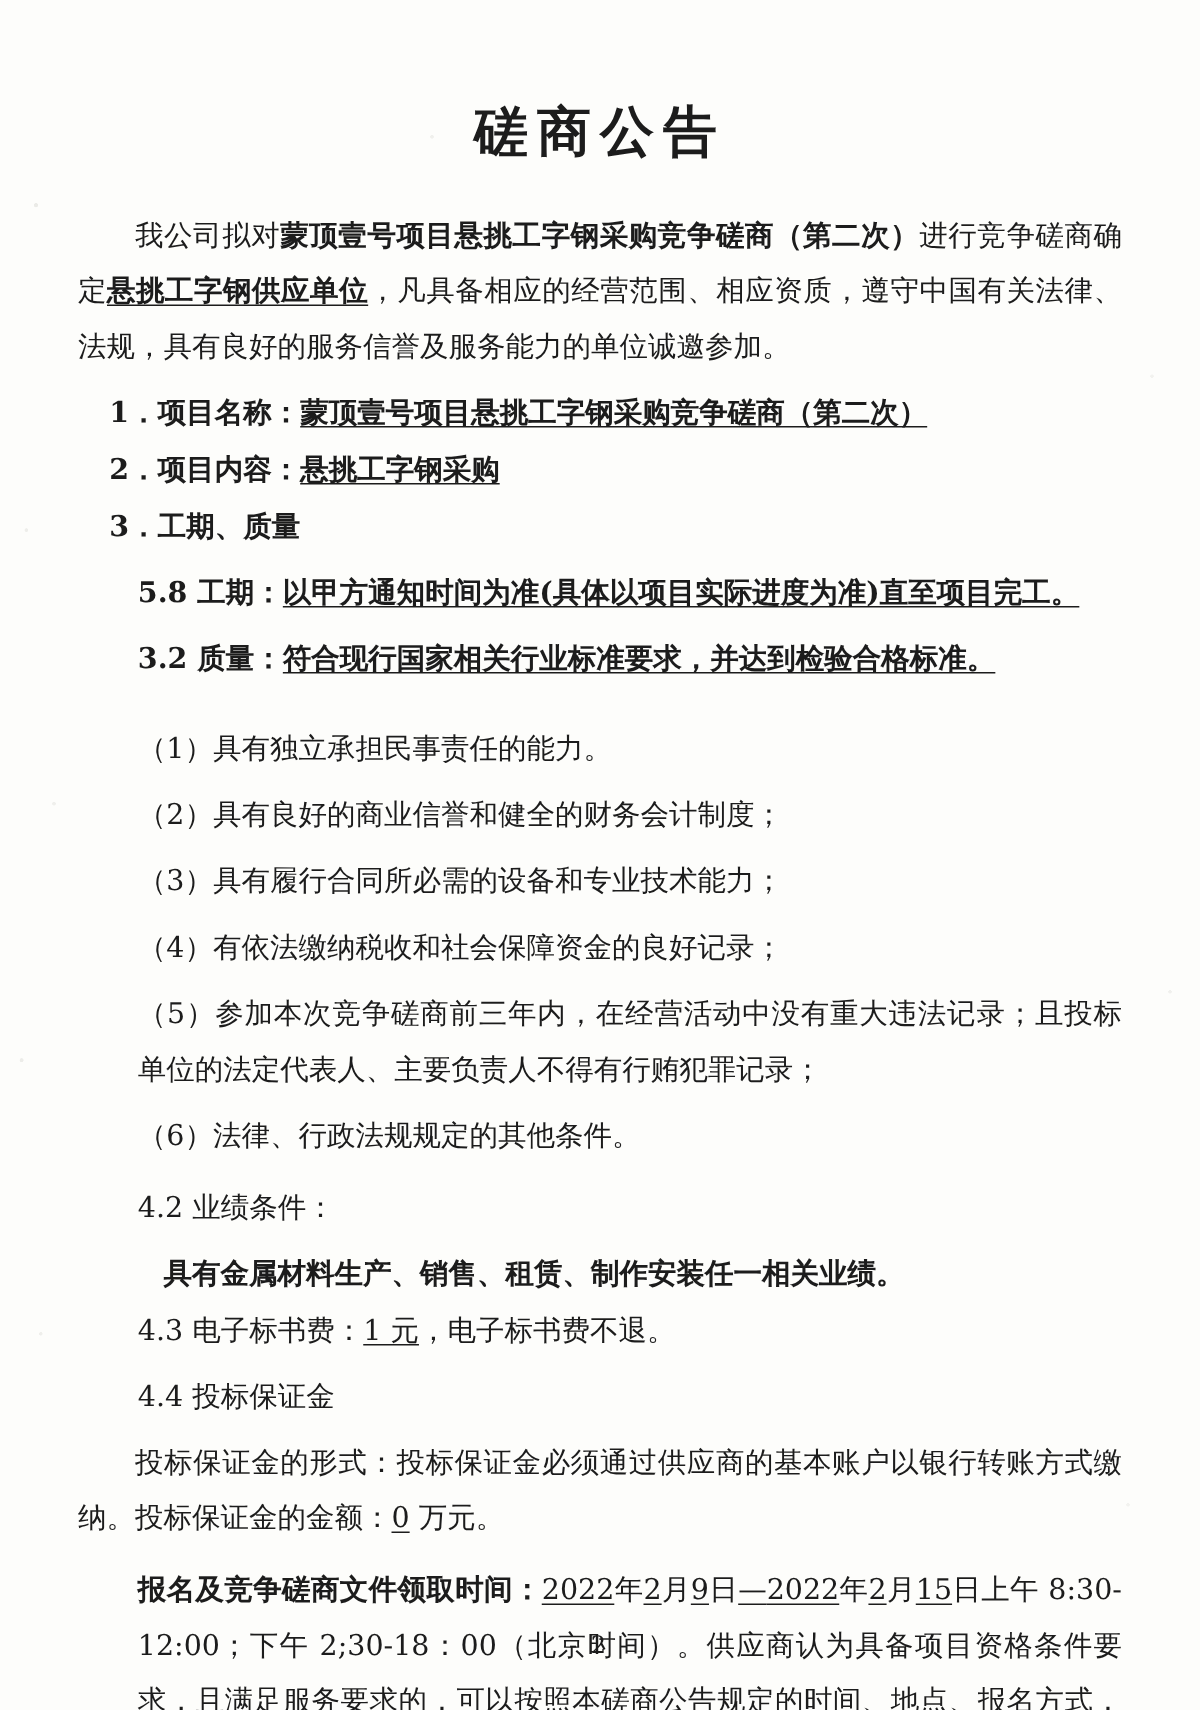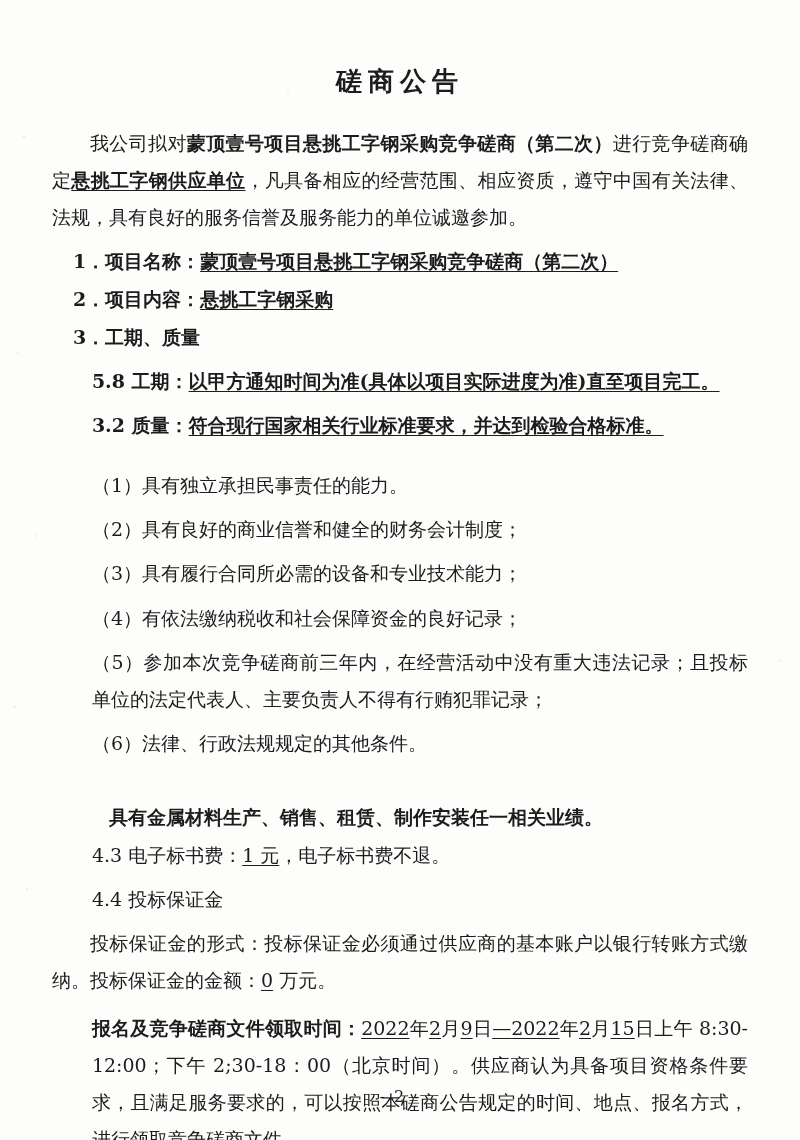--- a/index.html
+++ b/index.html
@@ -33,38 +33,38 @@
     opacity: 1;
   }
   .page {
     position: absolute;
     inset: 0;
     padding: 46px 52px 0 52px;
     box-sizing: border-box;
   }
   .doc-title {
     text-align: center;
-    font-size: 26px;
+    font-size: 36px;
     font-weight: bold;
     letter-spacing: 6px;
     margin: 18px 0 26px 0;
     font-family: "DejaVu Serif", "Liberation Serif", serif;
   }
   .body-text {
     font-size: 19px;
     line-height: 1.95;
     text-align: justify;
   }
   p {
     margin: 0 0 1px 0;
   }
   .indent2 { text-indent: 2em; }
   .pad-l1 { padding-left: 1.1em; }
   .pad-l2 { padding-left: 2.1em; }
-  .pad-l3 { padding-left: 3.0em; margin-top: 20px; }
+  .pad-l3 { padding-left: 3.0em; }
   .b { font-weight: bold; }
   .u { text-decoration: underline; text-underline-offset: 3px; }
   .ub { font-weight: bold; text-decoration: underline; text-underline-offset: 3px; }
   .blank {
     display: inline-block;
     min-width: 2.2em;
     border-bottom: 1px solid #1c1c1c;
   }
   .gap-sm { height: 6px; }
   .gap-md { height: 10px; }
@@ -133,20 +133,21 @@
     <p class="pad-l2">（3）具有履行合同所必需的设备和专业技术能力；</p>
     <div class="gap-sm"></div>
     <p class="pad-l2">（4）有依法缴纳税收和社会保障资金的良好记录；</p>
     <div class="gap-sm"></div>
     <p class="pad-l2" style="text-indent:0;">（5）参加本次竞争磋商前三年内，在经营活动中没有重大违法记录；且投标单位的法定代表人、主要负责人不得有行贿犯罪记录；</p>
     <div class="gap-sm"></div>
     <p class="pad-l2">（6）法律、行政法规规定的其他条件。</p>
 
     <div class="gap-md"></div>
 
+    <p class="pad-l2">4.2 业绩条件：</p>
 
     <div class="gap-sm"></div>
 
     <p class="pad-l3 b">具有金属材料生产、销售、租赁、制作安装任一相关业绩。</p>
 
     <p class="pad-l2">
       <span>4.3 电子标书费：</span><span class="u">1 元</span><span>，电子标书费不退。</span>
     </p>
 
     <div class="gap-sm"></div>

